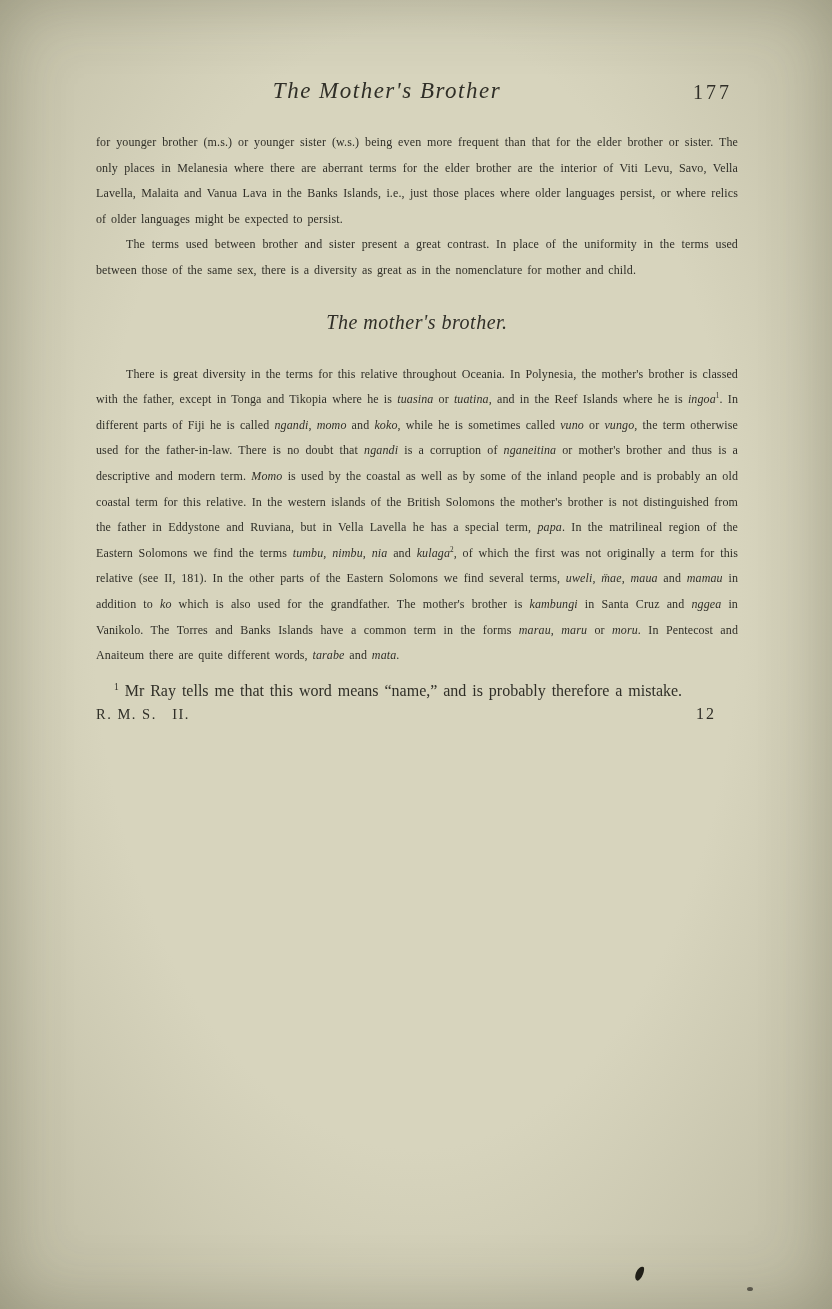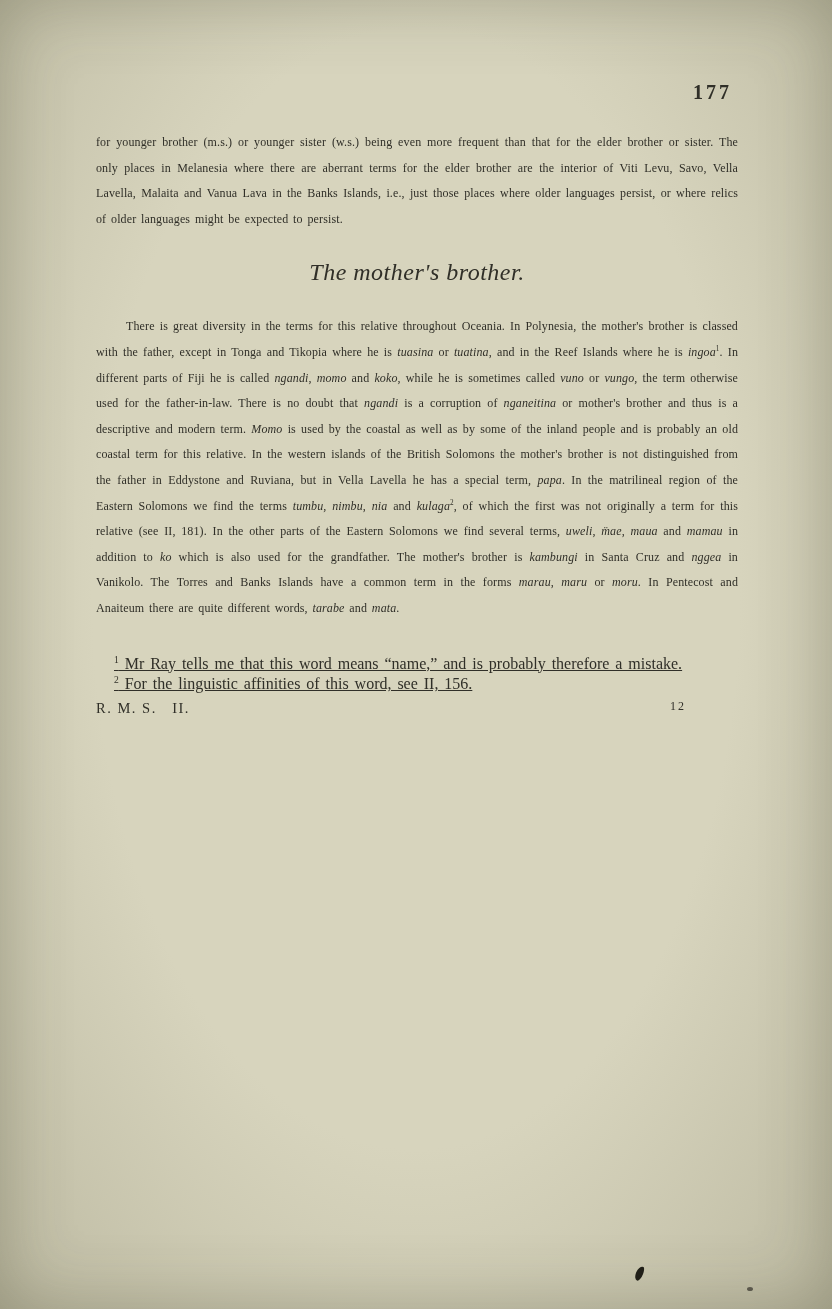--- a/index.html
+++ b/index.html
@@ -27,60 +27,59 @@
     font-size: 23px;
     letter-spacing: 1.5px;
     padding-right: 60px;
   }
   .pagenum {
     position: absolute;
     right: 6px;
     top: 3px;
     font-size: 20px;
     letter-spacing: 3px;
-    font-weight: bold;
   }
   .body p {
     margin: 0;
     font-size: 12px;
     line-height: 25.6px;
     text-align: justify;
     letter-spacing: 0.01em;
     word-spacing: 0.14em;
   }
   p.indent { text-indent: 30px; }
   .section-heading {
     text-align: center;
     font-style: italic;
-    font-size: 24px;
+    font-size: 20px;
     letter-spacing: 0.5px;
     margin: 27px 0 28px 0;
   }
   em { font-style: italic; }
   sup { font-size: 0.6em; line-height: 0; vertical-align: super; }
-  .footnotes { margin-top: 32px; text-decoration: underline; }
+  .footnotes { margin-top: 12px; }
   .footnotes p {
     margin: 0;
     font-size: 16px;
     line-height: 20.5px;
     text-align: justify;
     text-indent: 18px;
     word-spacing: 0.12em;
   }
   .footer { position: relative; margin-top: 4px; height: 20px; }
   .sig {
     white-space: pre;
     font-size: 14.5px;
     letter-spacing: 1.5px;
   }
   .gather {
     position: absolute;
-    right: 52px;
+    right: 22px;
     top: 0;
-    font-size: 12px;
+    font-size: 16px;
     letter-spacing: 2px;
   }
   .ink-mark {
     position: absolute;
     left: 636px;
     top: 1266px;
     width: 7px;
     height: 15px;
     background: #201f18;
     border-radius: 70% 30% 50% 50% / 55% 45% 55% 45%;
@@ -96,32 +95,33 @@
     border-radius: 50%;
   }
 </style>
 </head>
 <body>
 
 <div class="page">
   <div class="textblock">
 
     <div class="header">
+      <div class="title">The Mother's Brother</div>
       <div class="pagenum">177</div>
     </div>
 
     <div class="body">
       <p><span>for younger brother (m.s.) or younger sister (w.s.) being even more frequent than that for the elder brother or sister.  The only places in Melanesia where there are aberrant terms for the elder brother are the interior of Viti Levu, Savo, Vella Lavella, Malaita and Vanua Lava in the Banks Islands, i.e., just those places where older languages persist, or where relics of older languages might be expected to persist.</span></p>
+      <p class="indent"><span>The terms used between brother and sister present a great contrast.  In place of the uniformity in the terms used between those of the same sex, there is a diversity as great as in the nomenclature for mother and child.</span></p>
       <div class="section-heading">The mother's brother.</div>
       <p class="indent"><span>There is great diversity in the terms for this relative throughout Oceania.  In Polynesia, the mother's brother is classed with the father, except in Tonga and Tikopia where he is </span><em>tuasina</em><span> or </span><em>tuatina</em><span>, and in the Reef Islands where he is </span><em>ingoa</em><sup>1</sup><span>.  In different parts of Fiji he is called </span><em>ngandi</em><span>, </span><em>momo</em><span> and </span><em>koko</em><span>, while he is sometimes called </span><em>vuno</em><span> or </span><em>vungo</em><span>, the term otherwise used for the father-in-law.  There is no doubt that </span><em>ngandi</em><span> is a corruption of </span><em>nganeitina</em><span> or mother's brother and thus is a descriptive and modern term.  </span><em>Momo</em><span> is used by the coastal as well as by some of the inland people and is probably an old coastal term for this relative.  In the western islands of the British Solomons the mother's brother is not distinguished from the father in Eddystone and Ruviana, but in Vella Lavella he has a special term, </span><em>papa</em><span>.  In the matrilineal region of the Eastern Solomons we find the terms </span><em>tumbu</em><span>, </span><em>nimbu</em><span>, </span><em>nia</em><span> and </span><em>kulaga</em><sup>2</sup><span>, of which the first was not originally a term for this relative (see II, 181).  In the other parts of the Eastern Solomons we find several terms, </span><em>uweli</em><span>, </span><em>m̈ae</em><span>, </span><em>maua</em><span> and </span><em>mamau</em><span> in addition to </span><em>ko</em><span> which is also used for the grandfather.  The mother's brother is </span><em>kambungi</em><span> in Santa Cruz and </span><em>nggea</em><span> in Vanikolo.  The Torres and Banks Islands have a common term in the forms </span><em>marau</em><span>, </span><em>maru</em><span> or </span><em>moru</em><span>.  In Pentecost and Anaiteum there are quite different words, </span><em>tarabe</em><span> and </span><em>mata</em><span>.</span></p>
     </div>
 
     <div class="footnotes">
       <p><sup>1</sup><span> Mr Ray tells me that this word means “name,” and is probably therefore a mistake.</span></p>
-      <p><sup>2</sup><span> For the linguistic affinities of this word, see II, 156.</span></p>
     </div>
 
     <div class="footer">
       <span class="sig">R. M. S.   II.</span>
       <span class="gather">12</span>
     </div>
 
   </div>
 
   <span class="ink-mark"></span>

